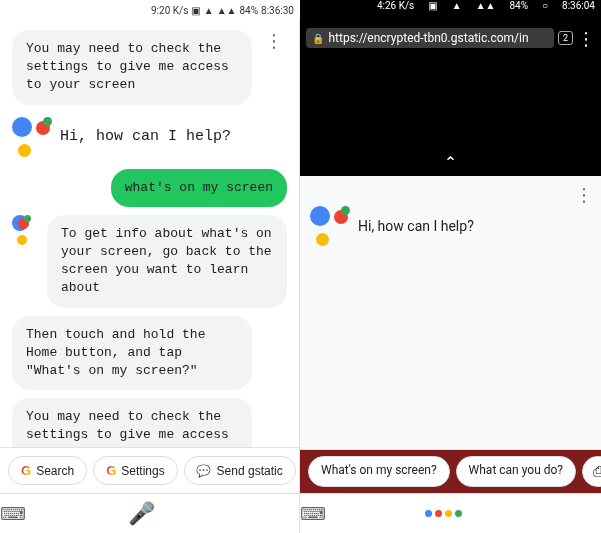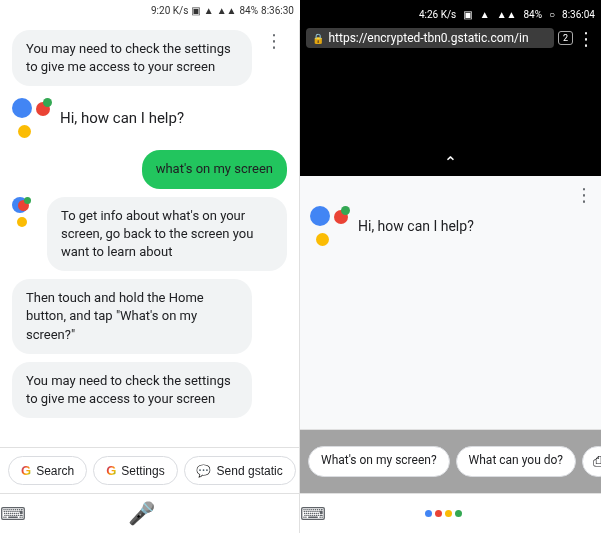--- a/index.html
+++ b/index.html
@@ -25,26 +25,26 @@
       padding: 0 6px;
       font-size: 10px;
       color: #333;
       gap: 3px;
     }
     .status-bar-right {
       background: #000;
       height: 20px;
       width: 301px;
       display: flex;
-      align-items: flex-end;
+      align-items: flex-start;
       justify-content: flex-end;
       padding: 0 6px;
       font-size: 10px;
       color: #fff;
-      gap: 7px;
+      gap: 14px;
     }
     .status-bars {
       display: flex;
       height: 20px;
       flex-shrink: 0;
     }
 
     
     .main-area {
       display: flex;
@@ -62,20 +62,21 @@
       overflow: hidden;
     }
 
     .chat-area {
       flex: 1;
       overflow-y: auto;
       padding: 10px 12px;
       display: flex;
       flex-direction: column;
       gap: 8px;
+      font-family: Liberation Mono, monospace;
     }
 
     .bubble-assistant {
       background: #f1f3f4;
       border-radius: 18px;
       padding: 10px 14px;
       max-width: 240px;
       font-size: 13px;
       color: #202124;
       line-height: 1.4;
@@ -248,23 +249,23 @@
     .hi-right {
       font-size: 14px;
       color: #202124;
     }
 
     
     .suggestions-row {
       display: flex;
       overflow-x: auto;
       gap: 6px;
-      padding: 16px 8px;
+      padding: 6px 8px;
       border-top: 1px solid #e0e0e0;
-      background: #a3a3a3;
+      background: #7f1d1d;
       scrollbar-width: none;
     }
 
     .suggestion-chip {
       border: 1px solid #dadce0;
       border-radius: 20px;
       padding: 6px 12px;
       font-size: 12px;
       color: #202124;
       background: #fff;

